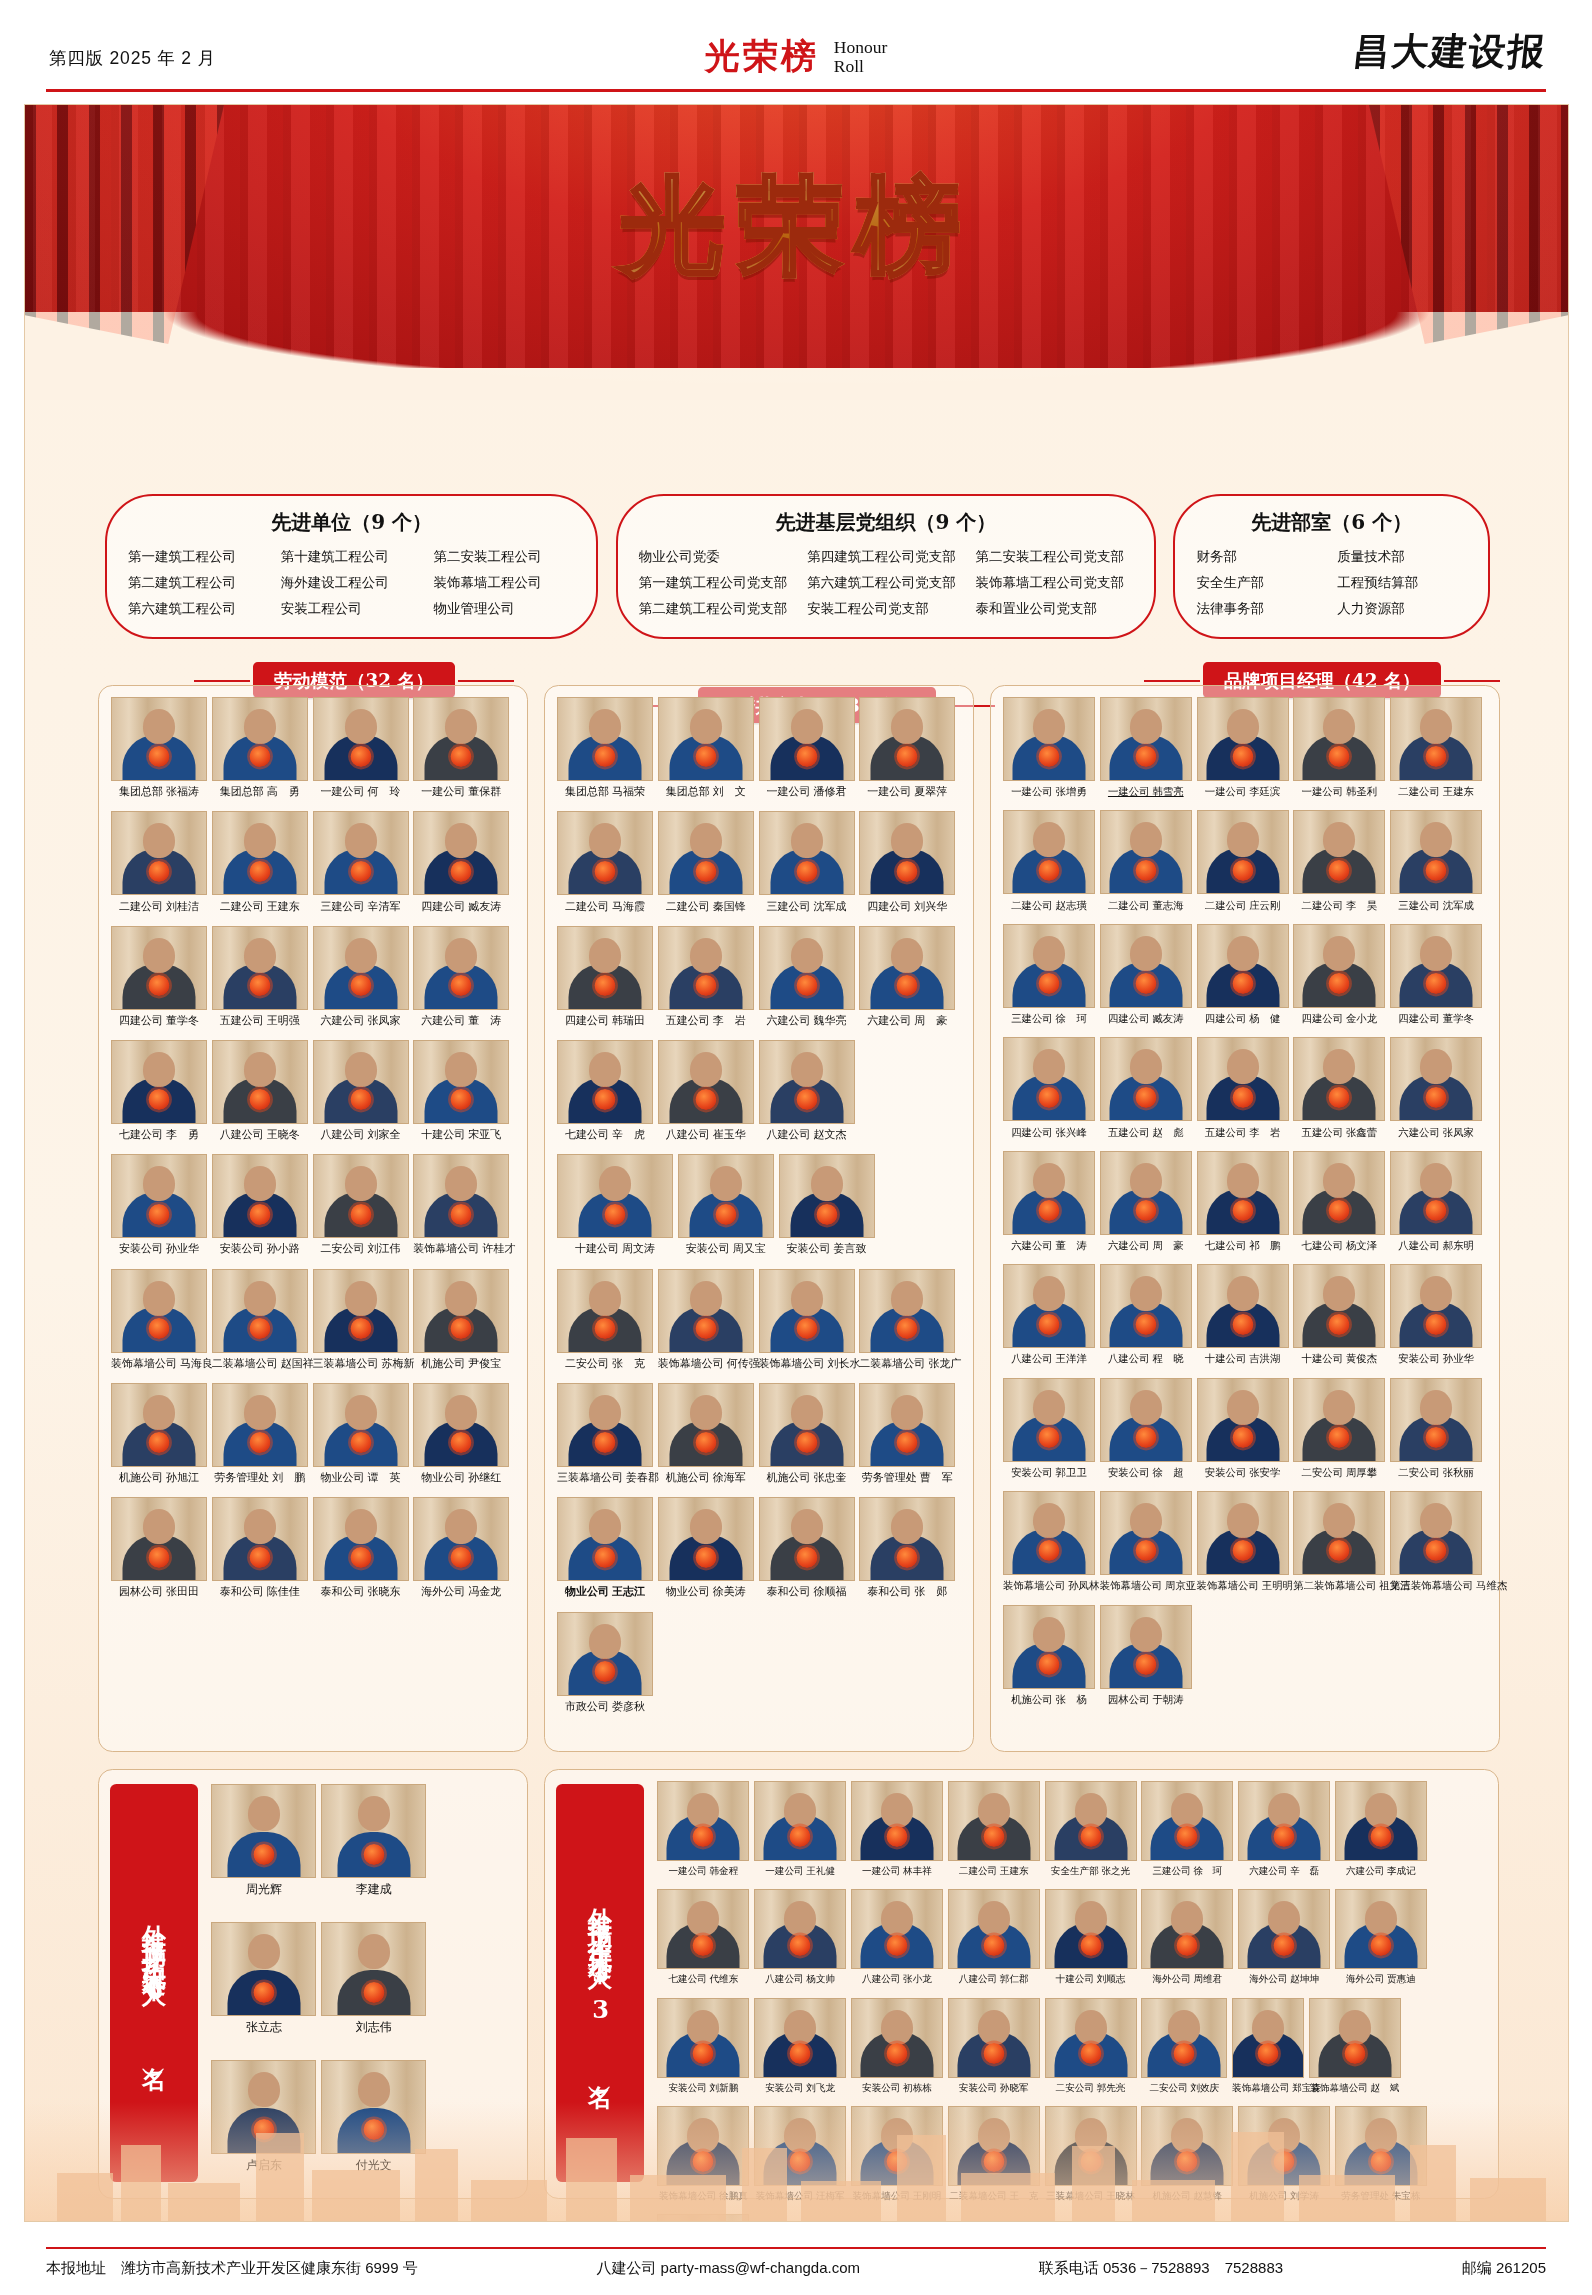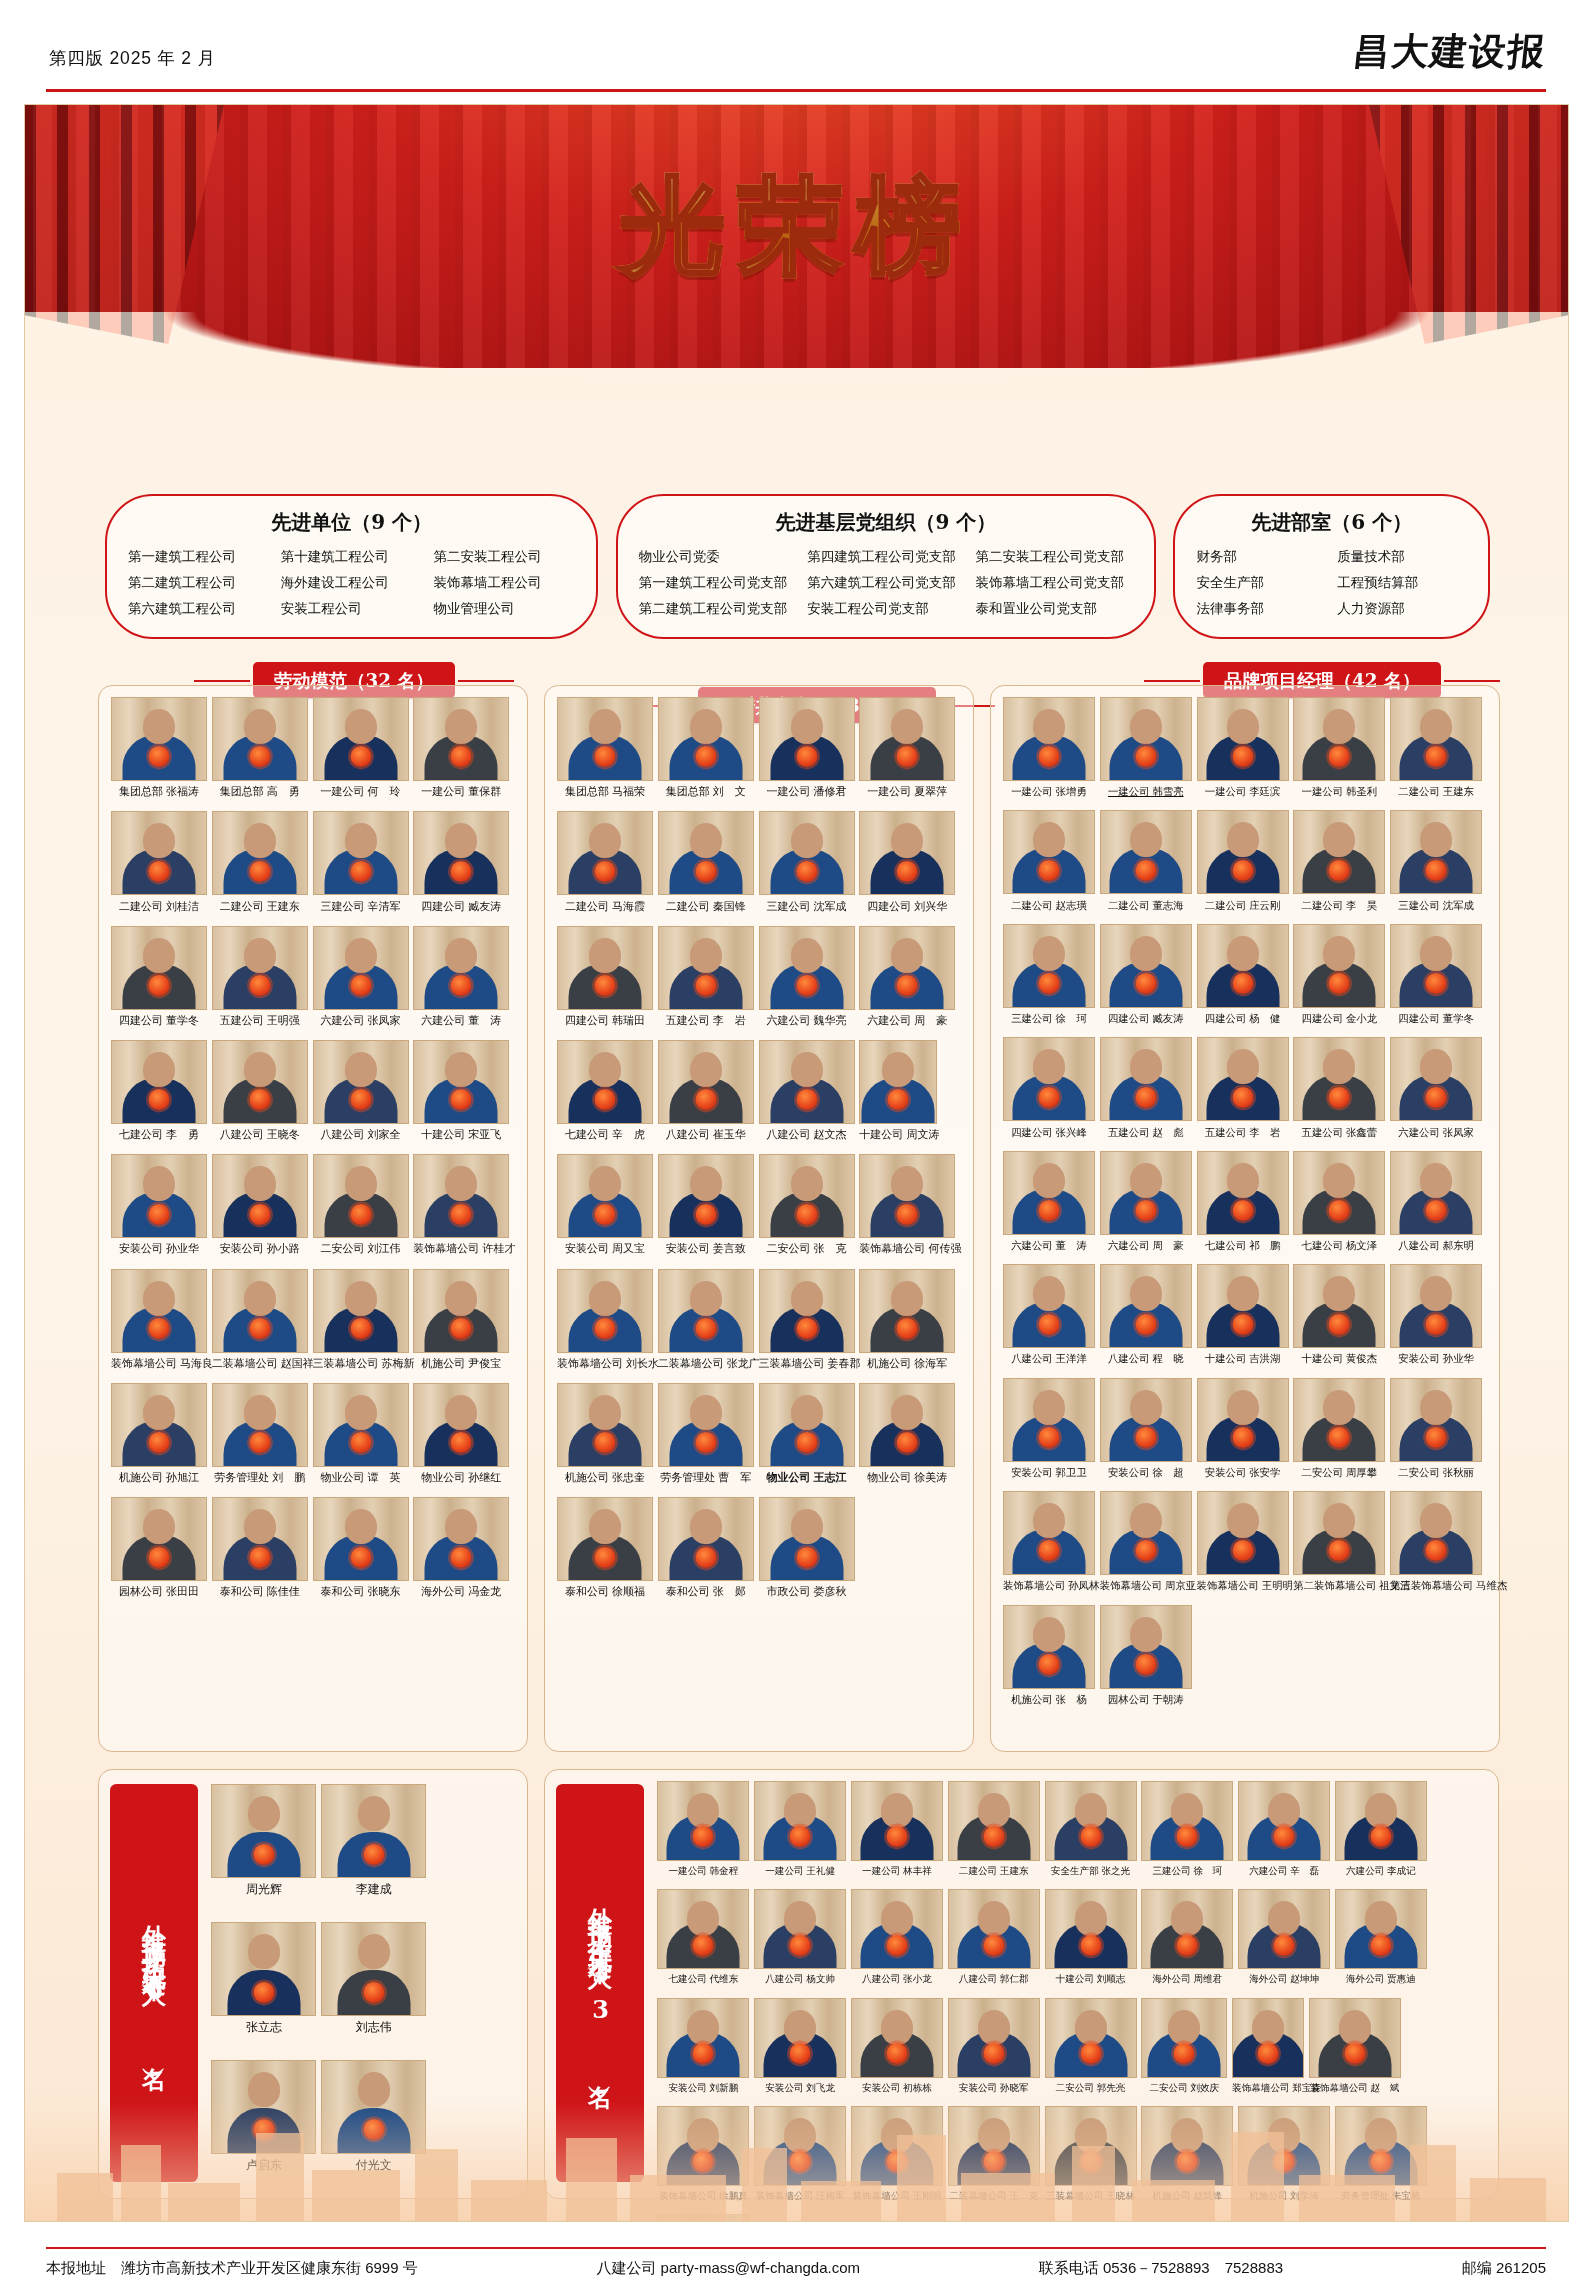--- a/index.html
+++ b/index.html
@@ -165,20 +165,27 @@
     display:flex; justify-content:space-between; font-size:15px; color:#111;
   }
 </style>
 </head>
 <body>
 
 <div class="page">
 
   <div class="masthead">
     <div class="mast-left">第四版  2025 年 2 月</div>
+    <div class="mast-center">
+      <span class="cn">光荣榜</span>
+      <span class="en">
+        <span>Honour</span><br>
+        <span>Roll</span>
+      </span>
+    </div>
     <div class="mast-right">昌大建设报</div>
     <div class="mast-rule"></div>
   </div>
 
   <div class="poster">
 
     <div class="drape">
       <div class="drape-folds"></div>
     </div>
     <div class="curtain-l"></div>
@@ -629,21 +636,21 @@
             <div class="cap" style="font-size: 11px;">八建公司 崔玉华</div>
           </div>
           <div class="cell" style="width: 96px; margin: 0px 2.4px 6.4px;">
             <div class="photo f" style="height: 84px;">
               <span class="body"></span>
               <span class="head"></span>
               <span class="flower"></span>
             </div>
             <div class="cap" style="font-size: 11px;">八建公司 赵文杰</div>
           </div>
-          <div class="cell" style="width: 78px; margin: 0px 2.4px 6.4px;">
+          <div class="cell" style="width: 116px; margin: 0px 2.4px 6.4px;">
             <div class="photo " style="height: 84px;">
               <span class="body"></span>
               <span class="head"></span>
               <span class="flower"></span>
             </div>
             <div class="cap" style="font-size: 11px;">十建公司 周文涛</div>
           </div>
           <div class="cell" style="width: 96px; margin: 0px 2.4px 6.4px;">
             <div class="photo " style="height: 84px;">
               <span class="body"></span>

